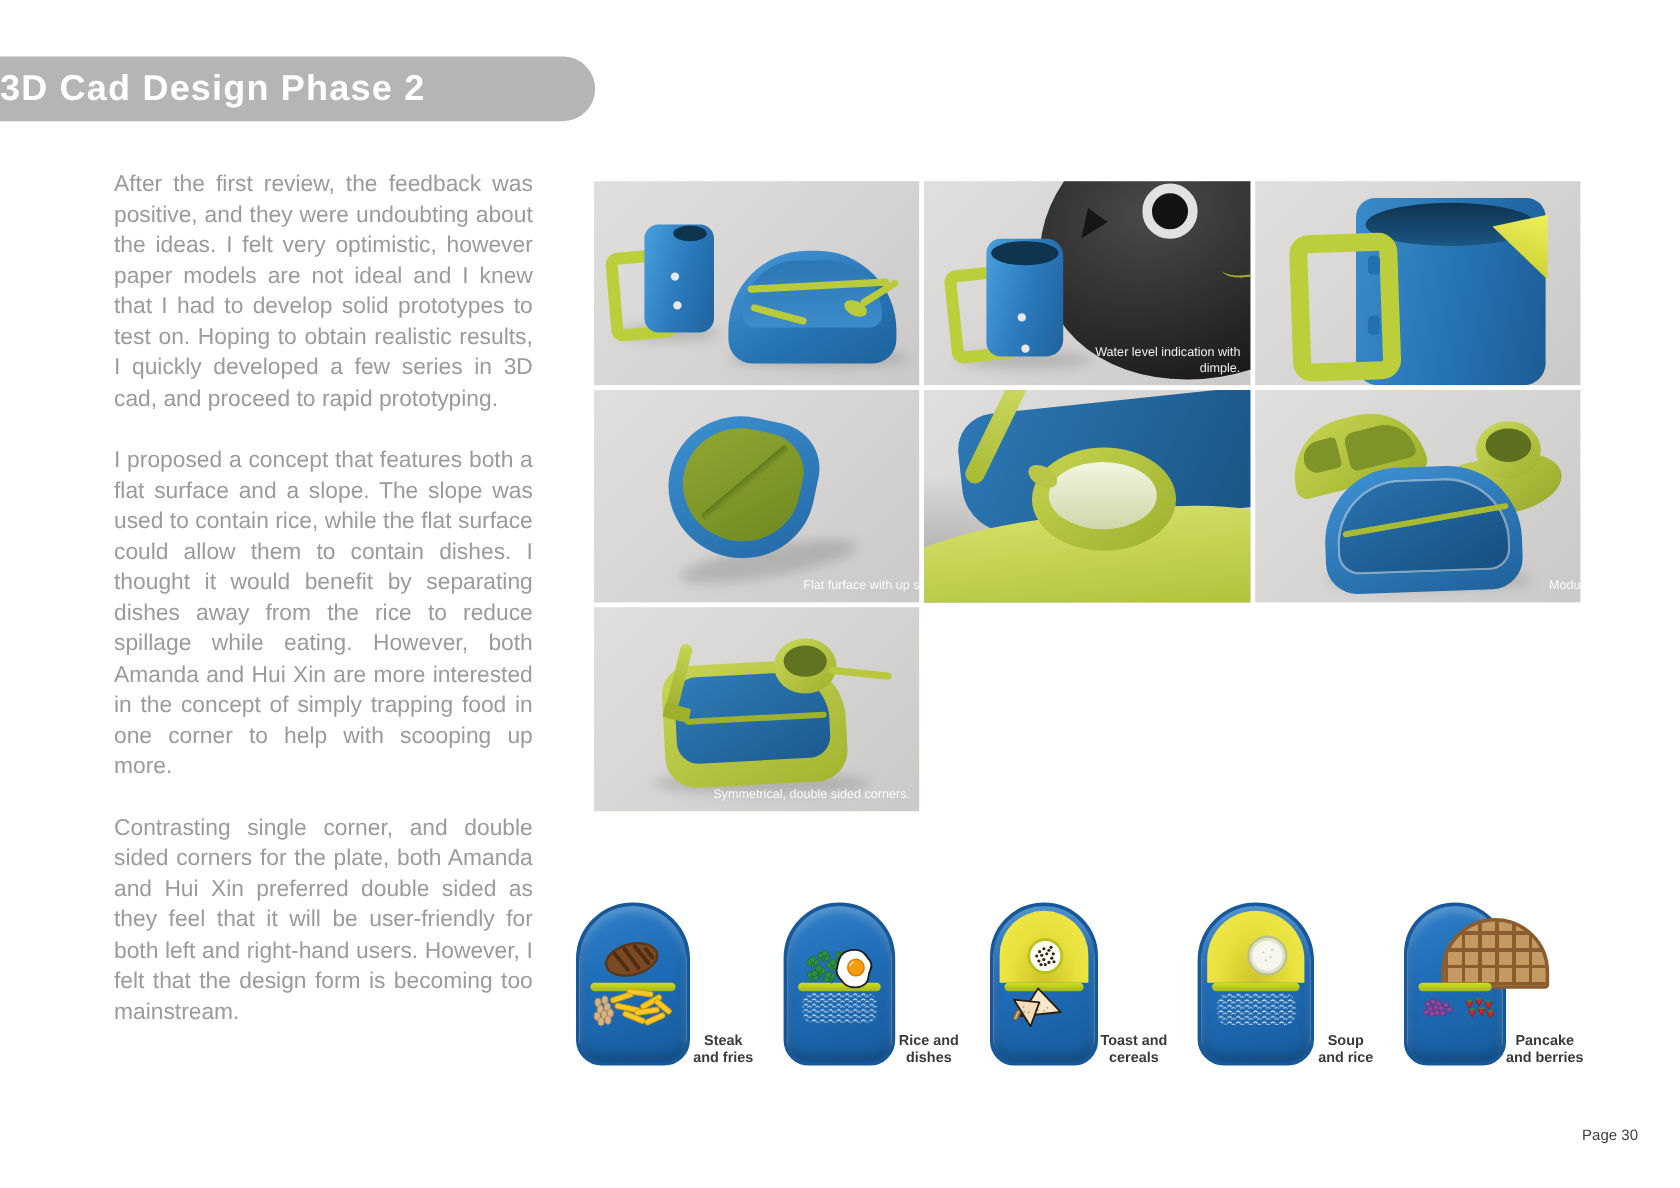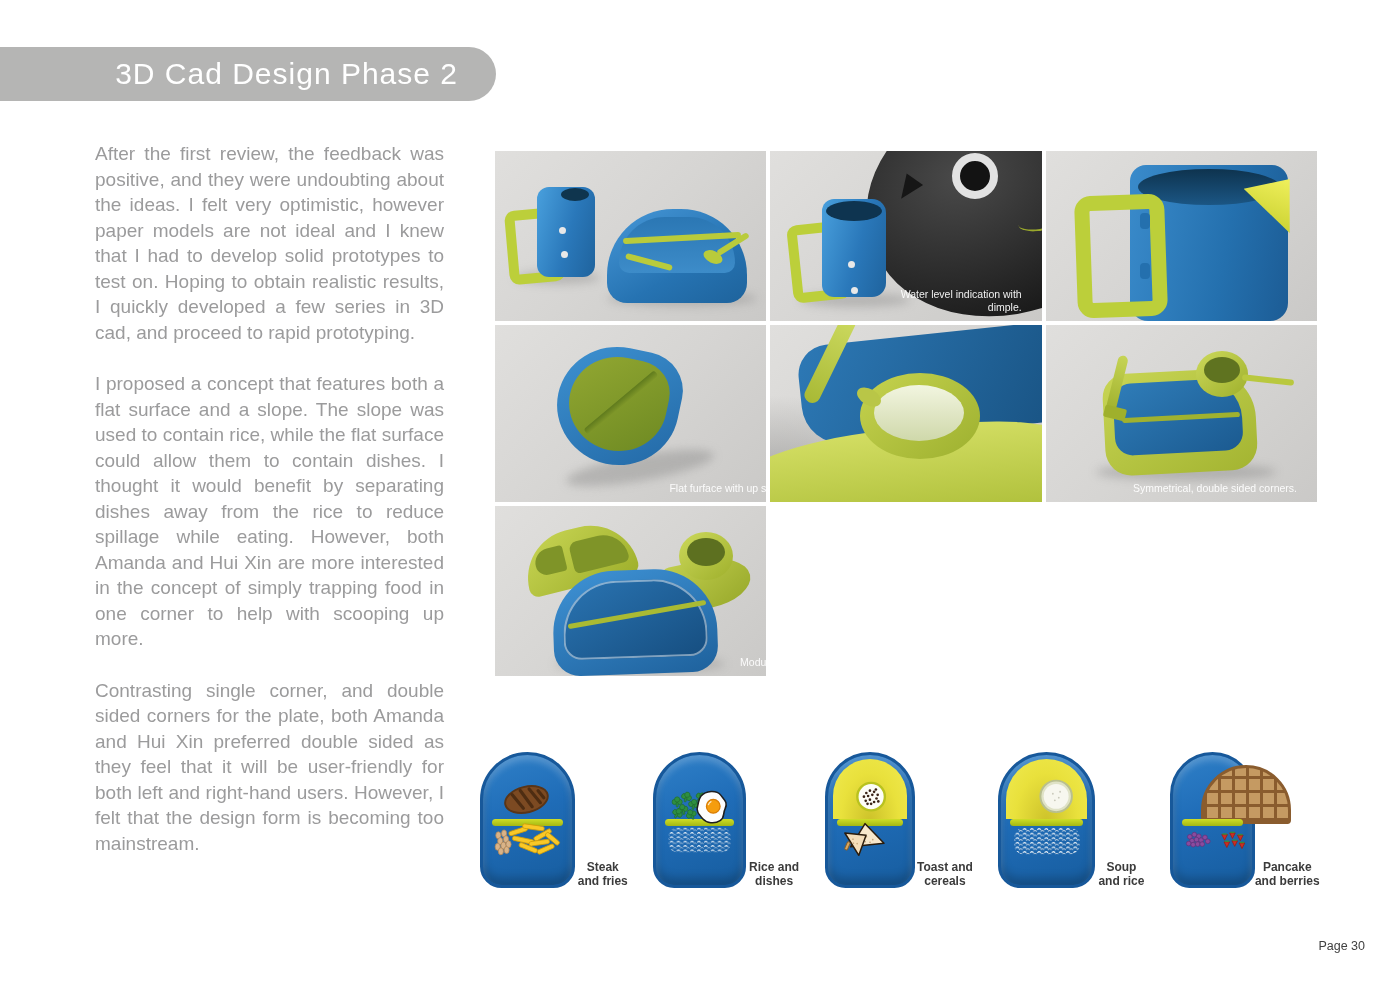--- a/index.html
+++ b/index.html
@@ -1,34 +1,34 @@
 <!DOCTYPE html>
 <html><head>
 <meta charset="utf-8">
 <style>
   html,body{margin:0;padding:0;background:#ffffff;}
   .page{position:relative;width:1400px;height:990px;background:#ffffff;overflow:hidden;
         font-family:"Liberation Sans","DejaVu Sans",sans-serif;}
   
   .banner{position:absolute;left:0;top:47px;width:496px;height:54px;background:#b5b5b4;
           border-radius:0 32px 32px 0;}
-  .banner h1{margin:0;color:#ffffff;font-size:30px;font-weight:400;letter-spacing:1px;
-             line-height:54px;text-align:right;padding-right:38px;}
+  .banner h1{margin:0;color:#ffffff;font-size:30px;font-weight:700;letter-spacing:1px;
+             line-height:54px;padding-right:38px;}
   
   .text-col{position:absolute;left:95px;top:141px;width:349px;color:#9b9b9c;
             font-size:19px;line-height:25.5px;text-align:justify;}
   .text-col p{margin:0 0 26px 0;}
   
   .gallery{position:absolute;left:495px;top:151px;width:822px;height:525px;
            display:grid;grid-template-columns:repeat(3,1fr);grid-template-rows:170px 177px 170px;gap:4px;}
   .cell{position:relative;overflow:hidden;
         background:linear-gradient(135deg,#e0dfdd 0%,#d6d5d3 50%,#cac9c7 100%);}
   .abs{position:absolute;}
   .shadow-ell{position:absolute;border-radius:50%;background:rgba(105,105,105,.30);filter:blur(5px);}
-  .cap{position:absolute;right:20px;bottom:6px;color:rgba(255,255,255,.93);font-size:10.5px;
+  .cap{position:absolute;right:8px;bottom:6px;color:rgba(255,255,255,.93);font-size:10.5px;
        line-height:1.3;text-align:right;z-index:6;}
   .cap span{display:block;white-space:nowrap;}
   .cap-edge{right:0;}
   
   .icons-row{position:absolute;left:480px;top:752px;width:840px;display:flex;justify-content:space-between;}
   .icon-block{width:150px;display:flex;flex-direction:row;align-items:flex-end;}
   .plate{position:relative;width:140px;height:130px;
          background:linear-gradient(160deg,#2f80c8 0%,#1f6cb7 45%,#175d9f 100%);
          border:3px solid #17589a;border-radius:66px 66px 30px 30px;
          box-shadow:inset 0 -7px 10px rgba(0,0,0,.20),inset 0 5px 7px rgba(255,255,255,.22);}
@@ -134,48 +134,48 @@
       <div class="abs" style="left:104px;top:60px;width:90px;height:56px;background:linear-gradient(#f2f5e0,#cfd8aa);border-radius:50%"></div>
       <div class="abs" style="left:52px;top:-14px;width:16px;height:96px;background:linear-gradient(#cdda60,#a8b935);border-radius:8px;transform:rotate(26deg)"></div>
       <div class="abs" style="left:86px;top:64px;width:26px;height:16px;background:#b9c647;border-radius:50%;transform:rotate(30deg)"></div>
       <figcaption class="cap">
         <span></span>
           <span></span>
       </figcaption>
     </figure>
 
     <figure class="cell" style="margin:0">
-      <div class="shadow-ell" style="left:50px;top:138px;width:180px;height:18px"></div>
-      <div class="abs" style="left:58px;top:46px;width:152px;height:102px;background:linear-gradient(150deg,#c8d554,#a3b431);border-radius:24px 50px 26px 26px;transform:rotate(-3deg)"></div>
-      <div class="abs" style="left:68px;top:56px;width:128px;height:72px;background:linear-gradient(150deg,#2f7db9,#1b5a90);border-radius:18px 40px 18px 18px;transform:rotate(-3deg)"></div>
-      <div class="abs" style="left:76px;top:90px;width:118px;height:5px;background:#9fb12f;border-radius:3px;transform:rotate(-3deg)"></div>
-      <div class="abs" style="left:150px;top:26px;width:52px;height:46px;background:linear-gradient(140deg,#ccd95b,#9fb02c);border-radius:50%"></div>
-      <div class="abs" style="left:158px;top:32px;width:36px;height:26px;background:#5f7320;border-radius:50%"></div>
-      <div class="abs" style="left:196px;top:52px;width:52px;height:6px;background:#b9c83e;border-radius:3px;transform:rotate(6deg)"></div>
-      <div class="abs" style="left:66px;top:30px;width:10px;height:58px;background:linear-gradient(#c6d455,#9fb02c);border-radius:5px;transform:rotate(14deg)"></div>
-      <div class="abs" style="left:58px;top:82px;width:22px;height:12px;background:#9fb02c;border-radius:2px;transform:rotate(14deg)"></div>
-      <figcaption class="cap">
-        <span>Symmetrical, double sided corners.</span>
-          <span></span>
-      </figcaption>
-    </figure>
-
-    <figure class="cell" style="margin:0">
       <div class="shadow-ell" style="left:60px;top:150px;width:170px;height:16px"></div>
       <div class="abs" style="left:28px;top:22px;width:112px;height:58px;background:linear-gradient(150deg,#c8d554,#9fb02c);border-radius:54px 54px 10px 10px;transform:rotate(-14deg)"></div>
       <div class="abs" style="left:40px;top:42px;width:30px;height:26px;background:#7f9428;border-radius:16px 4px 4px 12px;transform:rotate(-14deg)"></div>
       <div class="abs" style="left:76px;top:30px;width:56px;height:32px;background:#7f9428;border-radius:8px 26px 6px 6px;transform:rotate(-14deg)"></div>
       <div class="abs" style="left:168px;top:54px;width:88px;height:48px;background:linear-gradient(150deg,#c2cf4e,#97a82a);border-radius:10px 50% 50% 45%;transform:rotate(-12deg)"></div>
       <div class="abs" style="left:184px;top:26px;width:54px;height:48px;background:linear-gradient(140deg,#ccd95b,#9fb02c);border-radius:50%"></div>
       <div class="abs" style="left:192px;top:32px;width:38px;height:28px;background:#5d7020;border-radius:50%"></div>
       <div class="abs" style="left:58px;top:64px;width:164px;height:104px;background:linear-gradient(160deg,#3f93d6,#1e619c);border-radius:62px 62px 26px 26px;transform:rotate(-2deg)"></div>
       <div class="abs" style="left:68px;top:74px;width:144px;height:78px;background:linear-gradient(150deg,#2a74b2,#164e80);border-radius:54px 54px 18px 18px;transform:rotate(-2deg);box-shadow:inset 0 0 0 2px rgba(255,255,255,.45)"></div>
       <div class="abs" style="left:72px;top:106px;width:140px;height:5px;background:#a9ba33;border-radius:3px;transform:rotate(-10deg)"></div>
       <figcaption class="cap cap-edge">
         <span>Modu</span>
+          <span></span>
+      </figcaption>
+    </figure>
+
+    <figure class="cell" style="margin:0">
+      <div class="shadow-ell" style="left:50px;top:138px;width:180px;height:18px"></div>
+      <div class="abs" style="left:58px;top:46px;width:152px;height:102px;background:linear-gradient(150deg,#c8d554,#a3b431);border-radius:24px 50px 26px 26px;transform:rotate(-3deg)"></div>
+      <div class="abs" style="left:68px;top:56px;width:128px;height:72px;background:linear-gradient(150deg,#2f7db9,#1b5a90);border-radius:18px 40px 18px 18px;transform:rotate(-3deg)"></div>
+      <div class="abs" style="left:76px;top:90px;width:118px;height:5px;background:#9fb12f;border-radius:3px;transform:rotate(-3deg)"></div>
+      <div class="abs" style="left:150px;top:26px;width:52px;height:46px;background:linear-gradient(140deg,#ccd95b,#9fb02c);border-radius:50%"></div>
+      <div class="abs" style="left:158px;top:32px;width:36px;height:26px;background:#5f7320;border-radius:50%"></div>
+      <div class="abs" style="left:196px;top:52px;width:52px;height:6px;background:#b9c83e;border-radius:3px;transform:rotate(6deg)"></div>
+      <div class="abs" style="left:66px;top:30px;width:10px;height:58px;background:linear-gradient(#c6d455,#9fb02c);border-radius:5px;transform:rotate(14deg)"></div>
+      <div class="abs" style="left:58px;top:82px;width:22px;height:12px;background:#9fb02c;border-radius:2px;transform:rotate(14deg)"></div>
+      <figcaption class="cap">
+        <span>Symmetrical, double sided corners.</span>
           <span></span>
       </figcaption>
     </figure>
   </div>
 
   <div class="icons-row">
 
     <div class="icon-block">
       <div class="plate">
         <svg class="food" viewBox="0 0 140 132">

